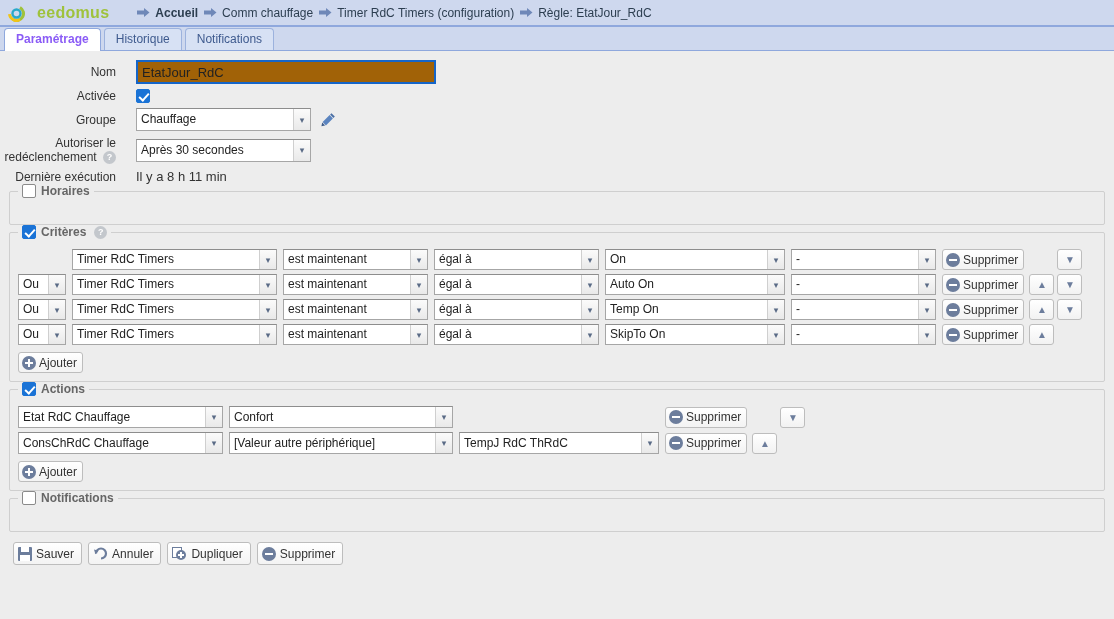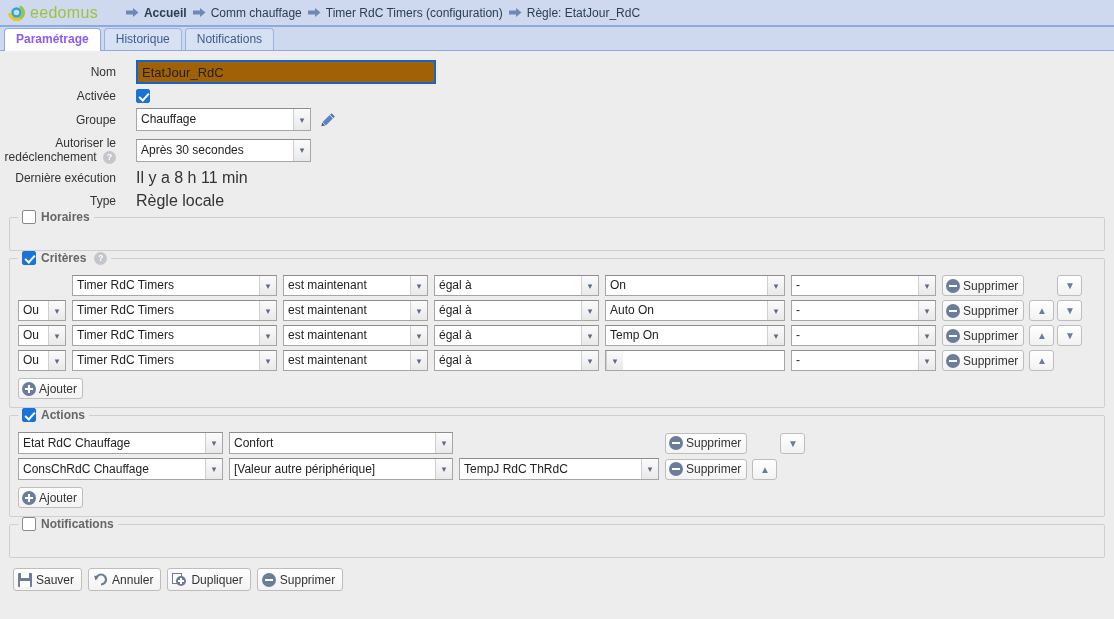--- a/index.html
+++ b/index.html
@@ -14,21 +14,21 @@
   }
 
   
   .topbar{
     height:27px; width:100%;
     background:#ced8ee;
     border-bottom:2px solid #8fa8dd;
     display:flex; align-items:center;
     padding-left:8px;
   }
-  .logo{ display:flex; align-items:flex-start; gap:5px; }
+  .logo{ display:flex; align-items:flex-end; gap:12px;font-weight:bold; }
   .logo-ring{ width:17px; height:17px; position:relative; }
   .logo-ring svg{ display:block; }
   .logo-text{ font-size:16px; letter-spacing:.3px; }
   .logo-text .t1{ color:#9fc23c; }
   .logo-text .t2{ color:#9fc23c; }
   .crumbs{ display:flex; align-items:center; margin-left:28px; gap:6px; }
   .crumb{ display:flex; align-items:center; gap:5px; font-size:12px; color:#2c3e50; white-space:nowrap; }
   .crumb.first{ font-weight:bold; }
   .arrow-ico{ color:#6f88b8; font-size:13px; line-height:1; }
   .arrow-ico svg{ display:block; }
@@ -70,21 +70,21 @@
     width:136px; text-align:right; padding-right:20px;
     font-size:12px; color:#333; line-height:14px;
   }
   .flabel .sub{ display:block; }
   .helpq{
     display:inline-block; width:13px; height:13px; border-radius:50%;
     background:#c3c7cc; color:#fff; font-size:9px; font-weight:bold;
     text-align:center; line-height:13px; vertical-align:middle;
     margin-left:3px;
   }
-  .ftext{ font-size:16px; color:#333; }
+  .ftext{ font-size:13px; color:#333; }
 
   input.txt{
     width:300px; height:24px;
     border:2px solid #1565c8;
     background:#a16207;
     font-family:"Liberation Sans", sans-serif;
     font-size:13px; color:#222;
     padding:0 4px;
     outline:none;
   }
@@ -328,24 +328,20 @@
       <span class="val">Après 30 secondes</span>
       <span class="arw">▾</span>
     </div>
   </div>
 
   <div class="frow">
     <div class="flabel">Dernière exécution</div>
     <div class="ftext">Il y a 8 h 11 min</div>
   </div>
 
-  <div class="frow">
-    <div class="flabel">Type</div>
-    <div class="ftext">Règle locale</div>
-  </div>
 </div>
 
 <div class="fs empty">
   <div class="lg">
     <span class="chk off"></span>
     <span>Horaires</span>
   </div>
 </div>
 
 <div class="fs">
@@ -471,20 +467,21 @@
       </div>
       <div class="sel cond">
         <span class="val">est maintenant</span>
         <span class="arw">▾</span>
       </div>
       <div class="sel op">
         <span class="val">égal à</span>
         <span class="arw">▾</span>
       </div>
       <div class="sel val2">
+        <span class="val">SkipTo On</span>
         <span class="arw">▾</span>
       </div>
       <div class="sel val3">
         <span class="val">-</span>
         <span class="arw">▾</span>
       </div>
       <div class="btn">
         <span class="ico-minus"></span>
         <span>Supprimer</span>
       </div>

